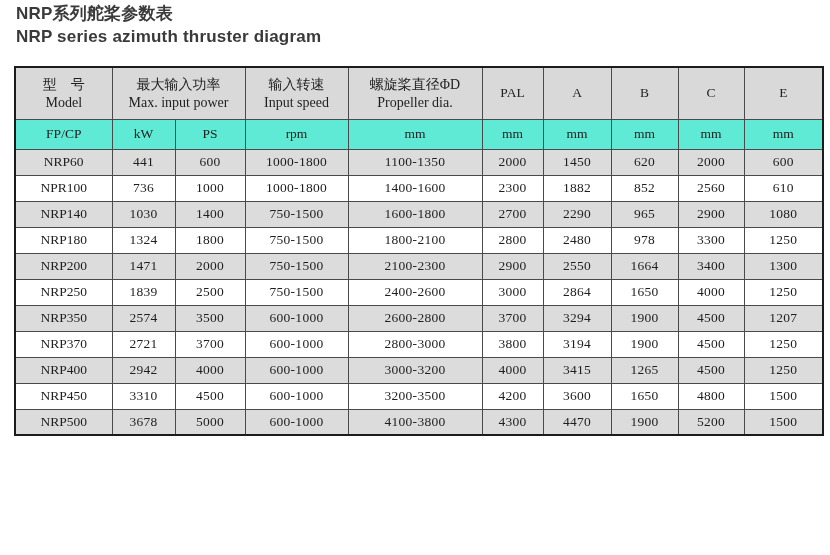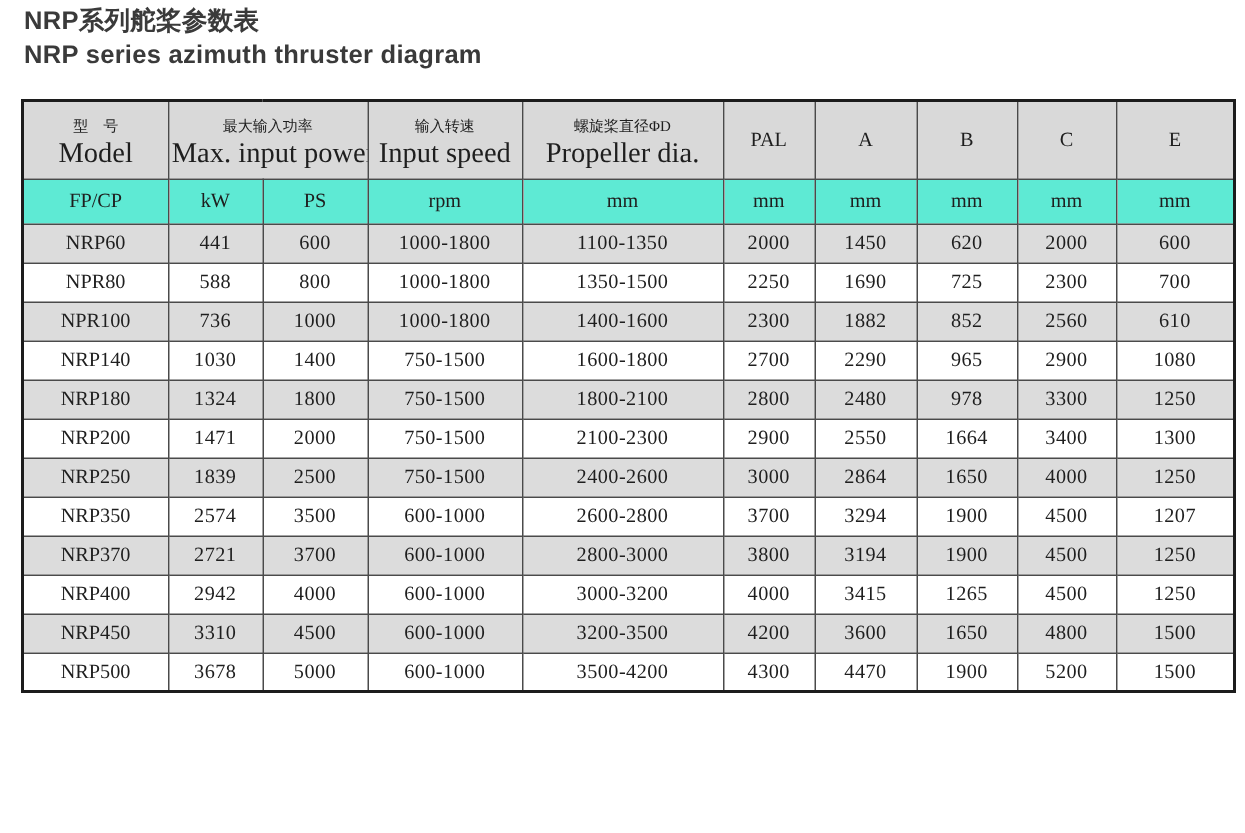--- a/index.html
+++ b/index.html
@@ -38,22 +38,22 @@
     padding: 0 2px;
     font-weight: normal;
     overflow: hidden;
     white-space: nowrap;
   }
   table.params { border: 2px solid var(--frame, #1c1c1c); }
   table.params thead tr.head-row { height: 52px; background: var(--header-bg, #d9d9d9); }
   table.params thead tr.units-row { height: 30px; background: #5eead4; }
   table.params tbody tr { height: 26px; }
   table.params tbody tr:nth-child(odd) { background: var(--stripe, #dcdcdc); }
-  .hdr-zh { font-size: 10px; line-height: 18px; }
-  .hdr-en { font-size: 19px; line-height: 17px; }
+  .hdr-zh { font-size: 14px; line-height: 18px; }
+  .hdr-en { font-size: 14px; line-height: 17px; }
   .num { letter-spacing: 0.3px; }
 </style>
 </head>
 <body>
 
 <div class="page">
 
   <div class="title-block">
     <div class="title-line">NRP系列舵桨参数表</div>
     <div class="title-line">NRP series azimuth thruster diagram</div>
@@ -116,32 +116,20 @@
           <td class="num">600</td>
           <td class="num">1000-1800</td>
           <td class="num">1100-1350</td>
           <td class="num">2000</td>
           <td class="num">1450</td>
           <td class="num">620</td>
           <td class="num">2000</td>
           <td class="num">600</td>
         </tr>
         <tr>
-          <td class="">NPR80</td>
-          <td class="num">588</td>
-          <td class="num">800</td>
-          <td class="num">1000-1800</td>
-          <td class="num">1350-1500</td>
-          <td class="num">2250</td>
-          <td class="num">1690</td>
-          <td class="num">725</td>
-          <td class="num">2300</td>
-          <td class="num">700</td>
-        </tr>
-        <tr>
           <td class="">NPR100</td>
           <td class="num">736</td>
           <td class="num">1000</td>
           <td class="num">1000-1800</td>
           <td class="num">1400-1600</td>
           <td class="num">2300</td>
           <td class="num">1882</td>
           <td class="num">852</td>
           <td class="num">2560</td>
           <td class="num">610</td>
@@ -240,21 +228,21 @@
           <td class="num">3600</td>
           <td class="num">1650</td>
           <td class="num">4800</td>
           <td class="num">1500</td>
         </tr>
         <tr>
           <td class="">NRP500</td>
           <td class="num">3678</td>
           <td class="num">5000</td>
           <td class="num">600-1000</td>
-          <td class="num">3500-4200</td>
+          <td class="num">4100-3800</td>
           <td class="num">4300</td>
           <td class="num">4470</td>
           <td class="num">1900</td>
           <td class="num">5200</td>
           <td class="num">1500</td>
         </tr>
       </tbody>
   </table>
 
 </div>

